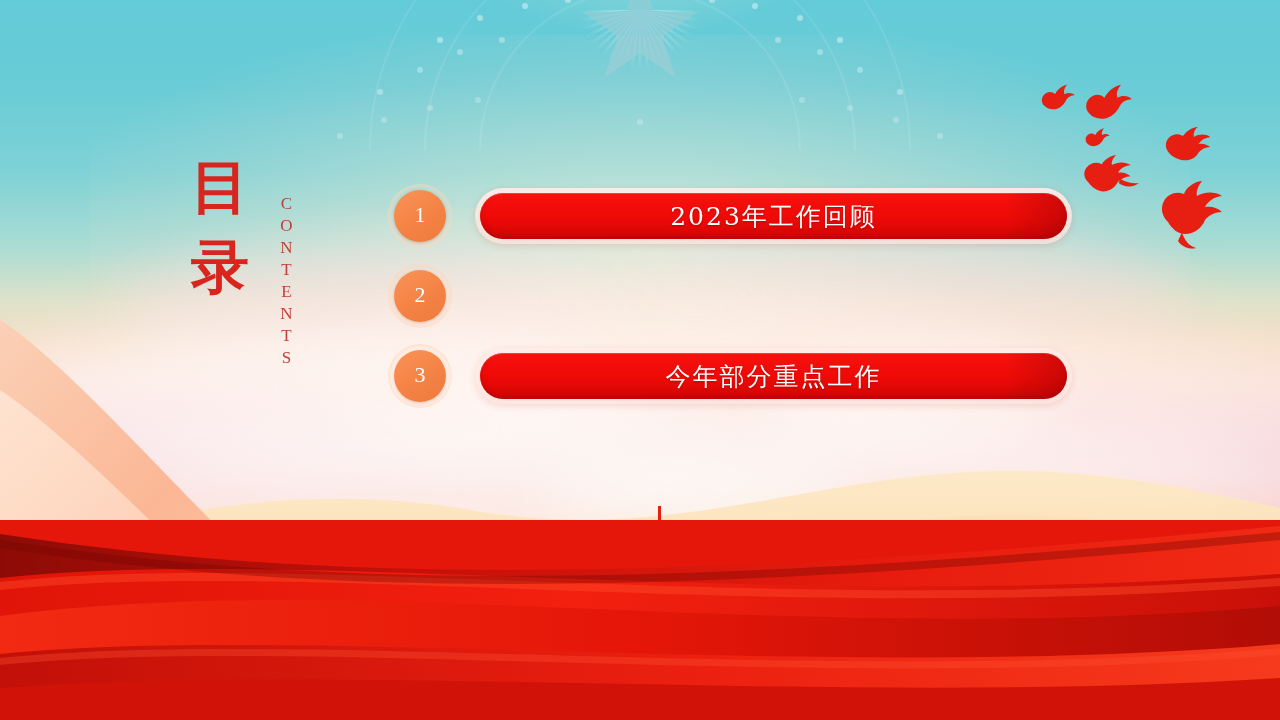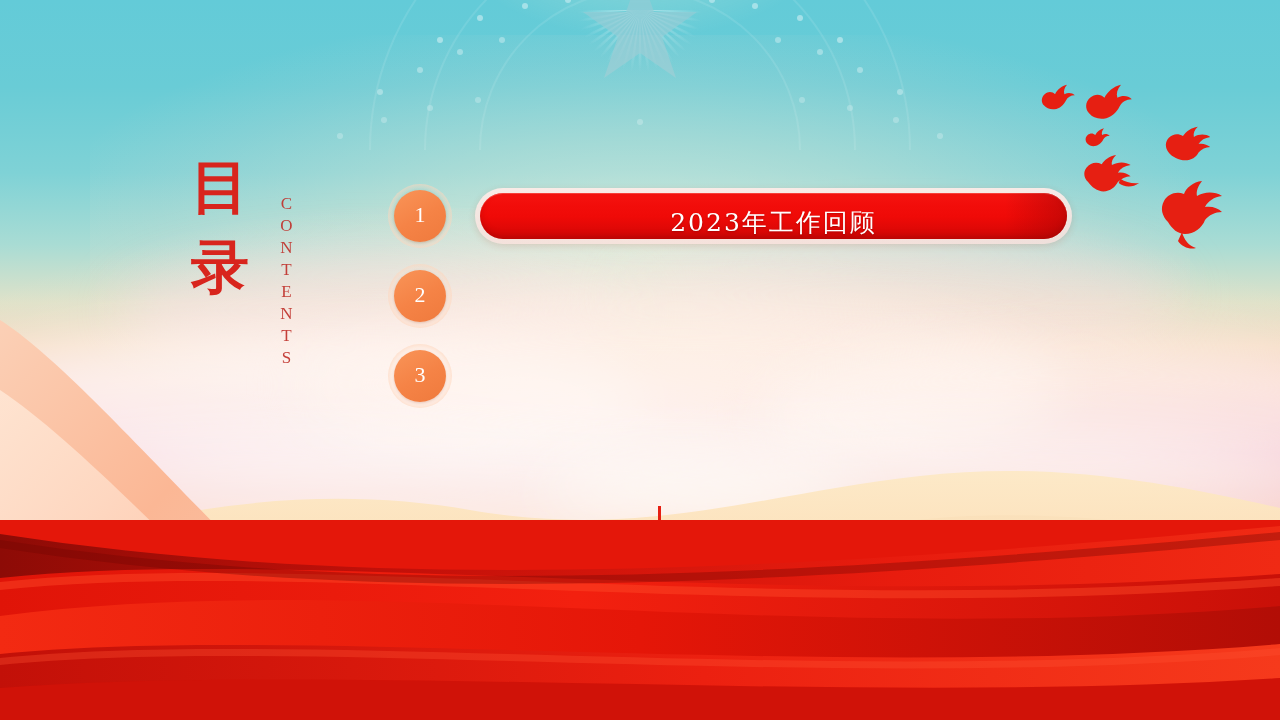--- a/index.html
+++ b/index.html
@@ -182,21 +182,21 @@
     border-radius:23px;
     background:
       linear-gradient(180deg,
         #f51410 0%,
         #f20d0a 28%,
         #ef0a07 52%,
         #df0806 78%,
         #cf0705 100%);
     box-shadow:inset 0 1px 0 rgba(255,120,110,.45),
                inset 0 -3px 6px rgba(130,0,0,.30);
-    display:flex; align-items:flex-end; justify-content:center;
+    display:flex; align-items:center; justify-content:center;
     overflow:hidden;
   }
   .pill::after{
     content:"";
     position:absolute; right:-2px; top:0; bottom:0; width:64px;
     background:linear-gradient(90deg, rgba(150,4,4,0) 0%, rgba(150,4,4,.45) 100%);
     border-radius:0 23px 23px 0;
   }
   .pill-label{
     position:relative; z-index:2;
@@ -531,17 +531,23 @@
         <div class="num-halo"></div>
         <div class="num-circle">2</div>
       </div>
     </div>
 
     <div class="row">
       <div class="num-wrap">
         <div class="num-halo"></div>
         <div class="num-circle">3</div>
       </div>
+      <div class="pill-wrap">
+        <div class="pill-outer"></div>
+        <div class="pill">
+          <span class="pill-label">今年部分重点工作</span>
+        </div>
+      </div>
     </div>
 
   </div>
 
 </div>
 
 </body></html>

